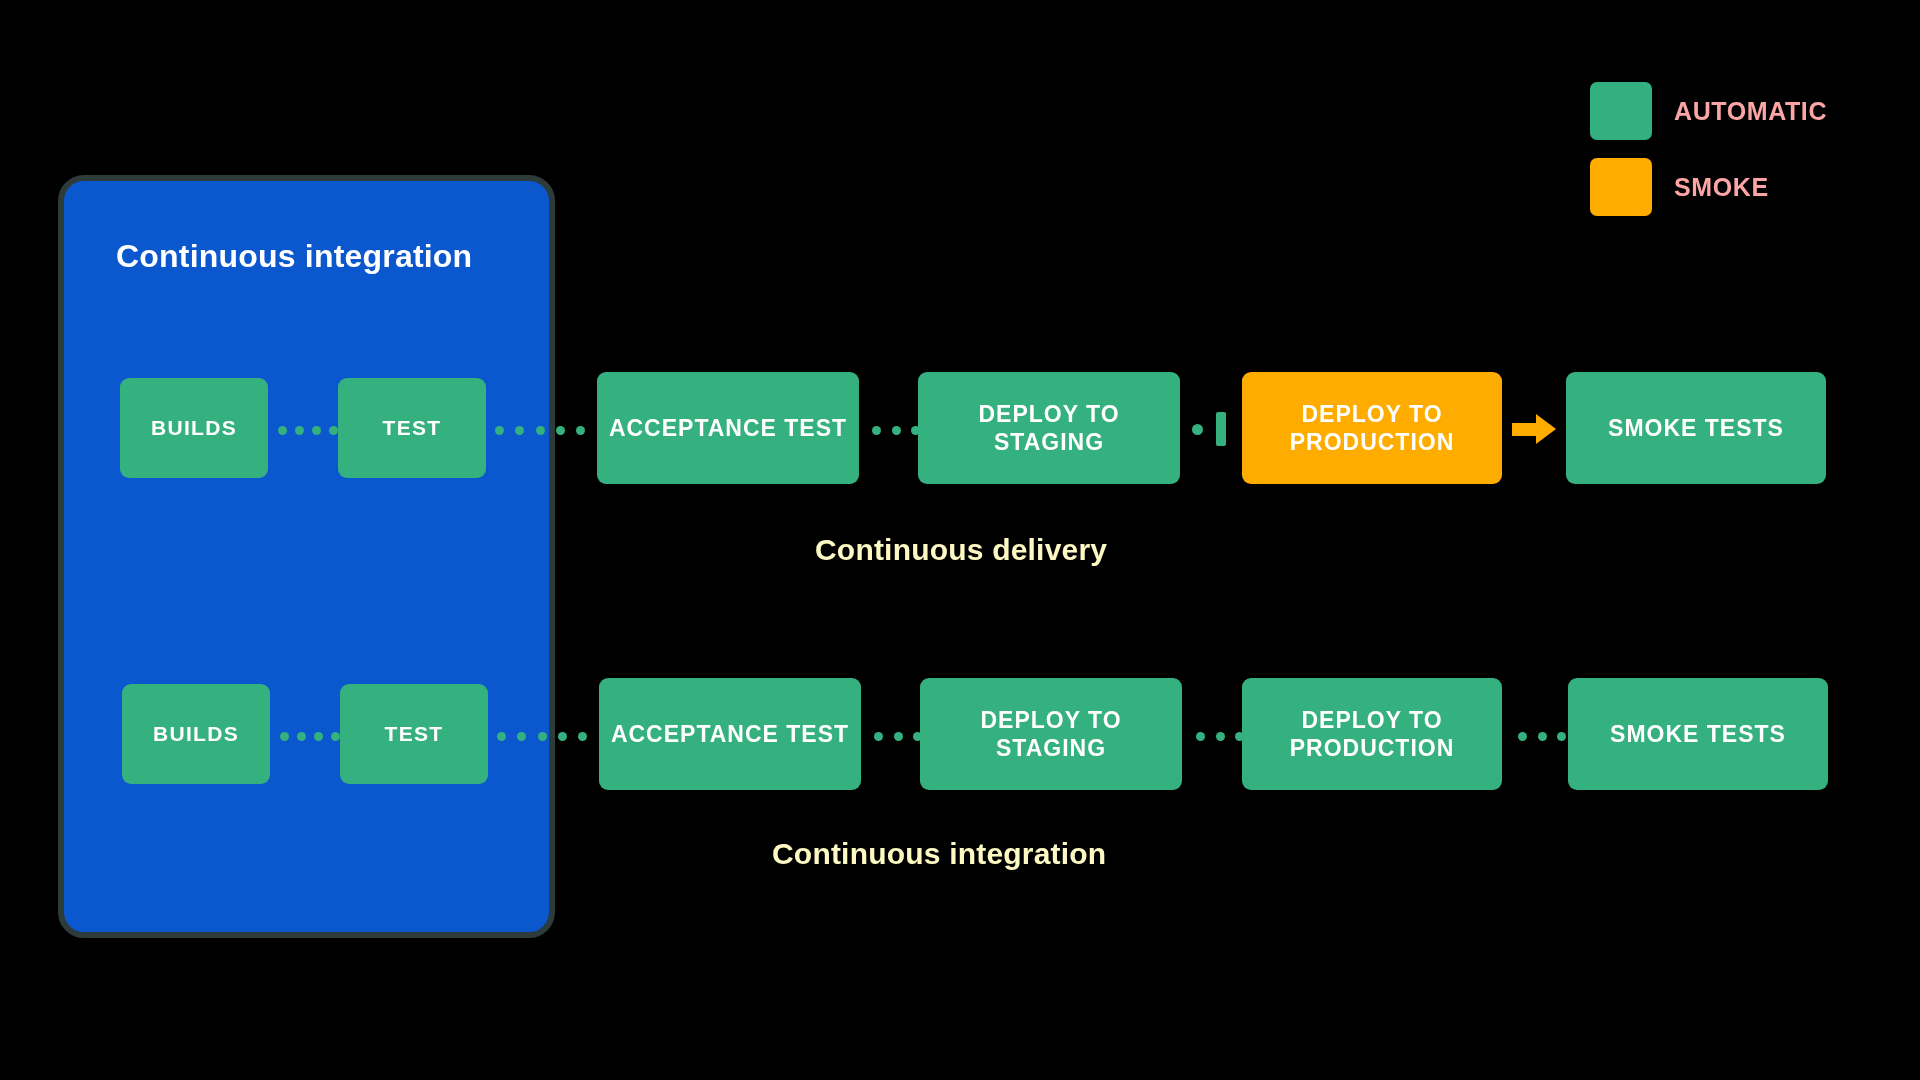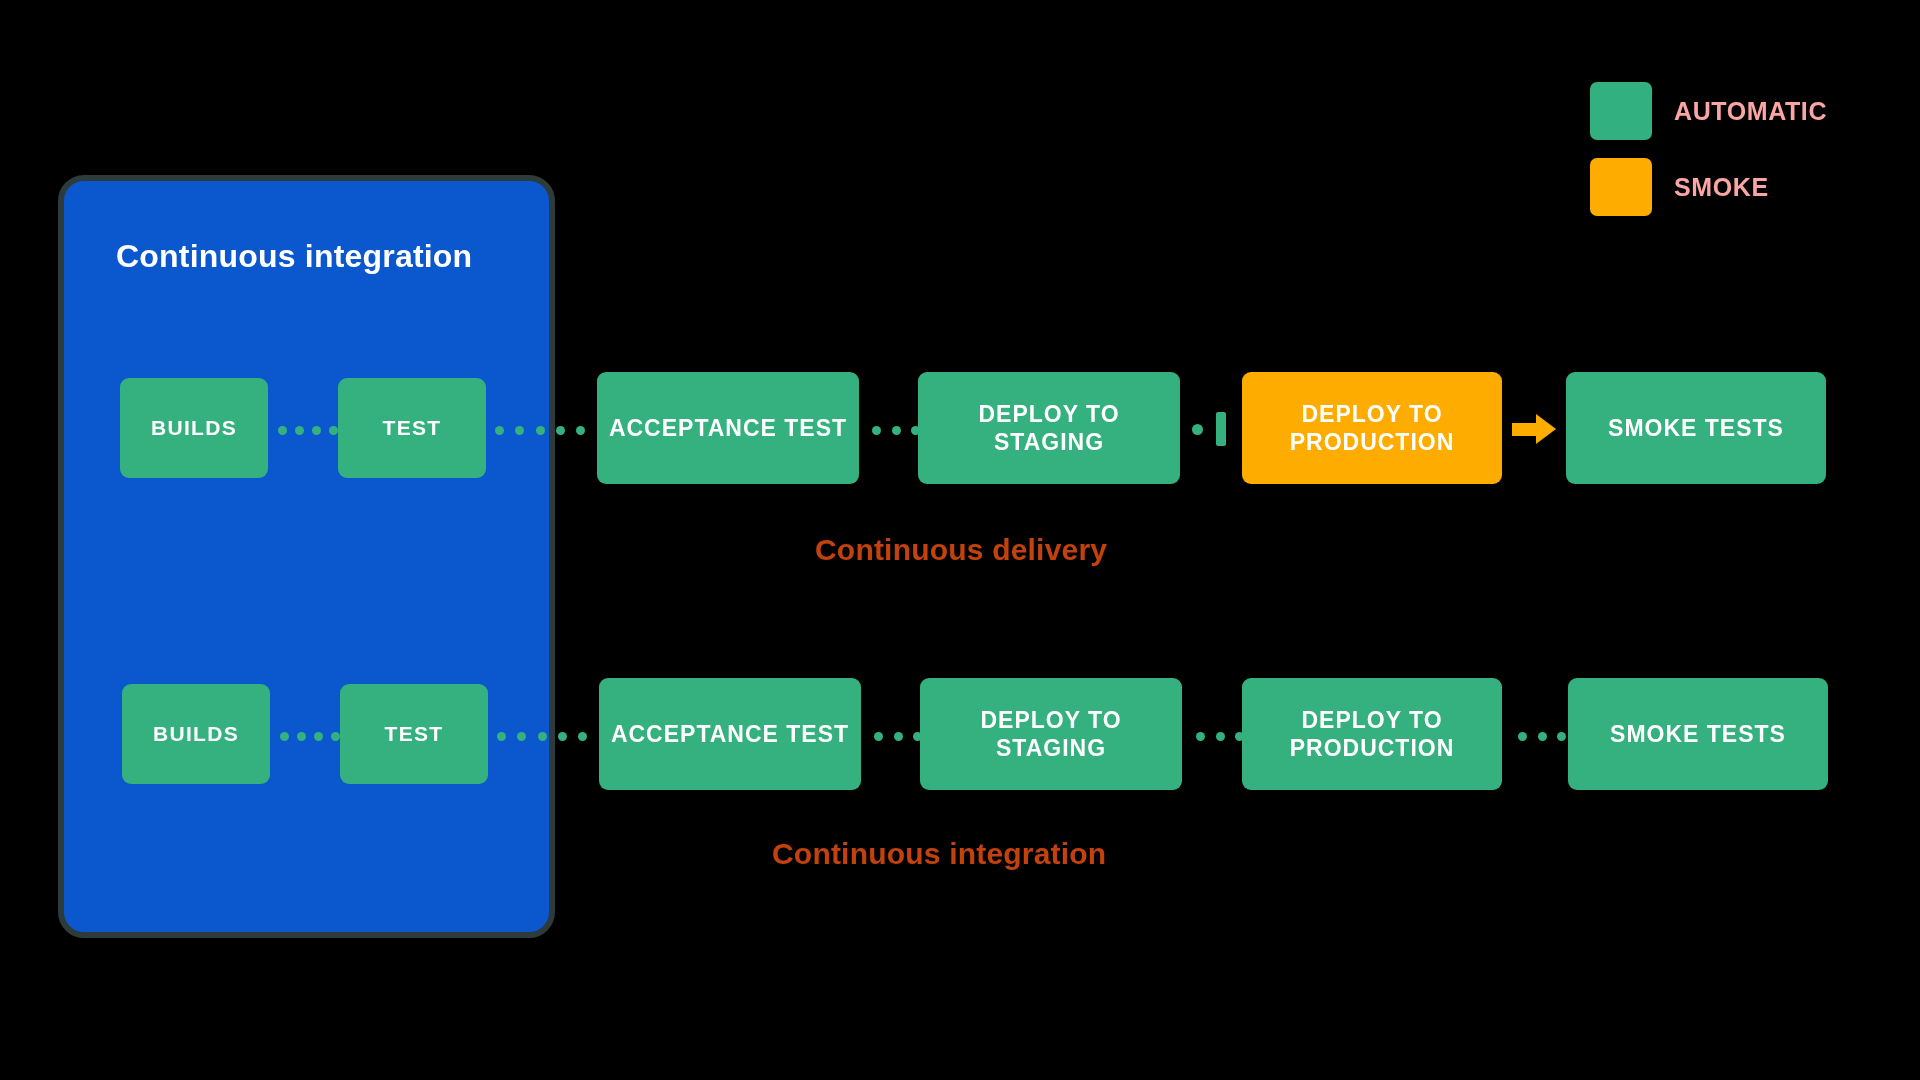--- a/index.html
+++ b/index.html
@@ -144,21 +144,21 @@
     width: 0;
     height: 0;
     border-top: 15px solid transparent;
     border-bottom: 15px solid transparent;
     border-left: 20px solid #ffac00;
   }
 
   
   .flow-caption {
     position: absolute;
-    color: #c2410c;
+    color: #fef9c3;
     font-size: 30px;
     font-weight: bold;
     letter-spacing: 0.2px;
     white-space: nowrap;
   }
 </style>
 </head>
 <body>
 
 <div id="stage">

